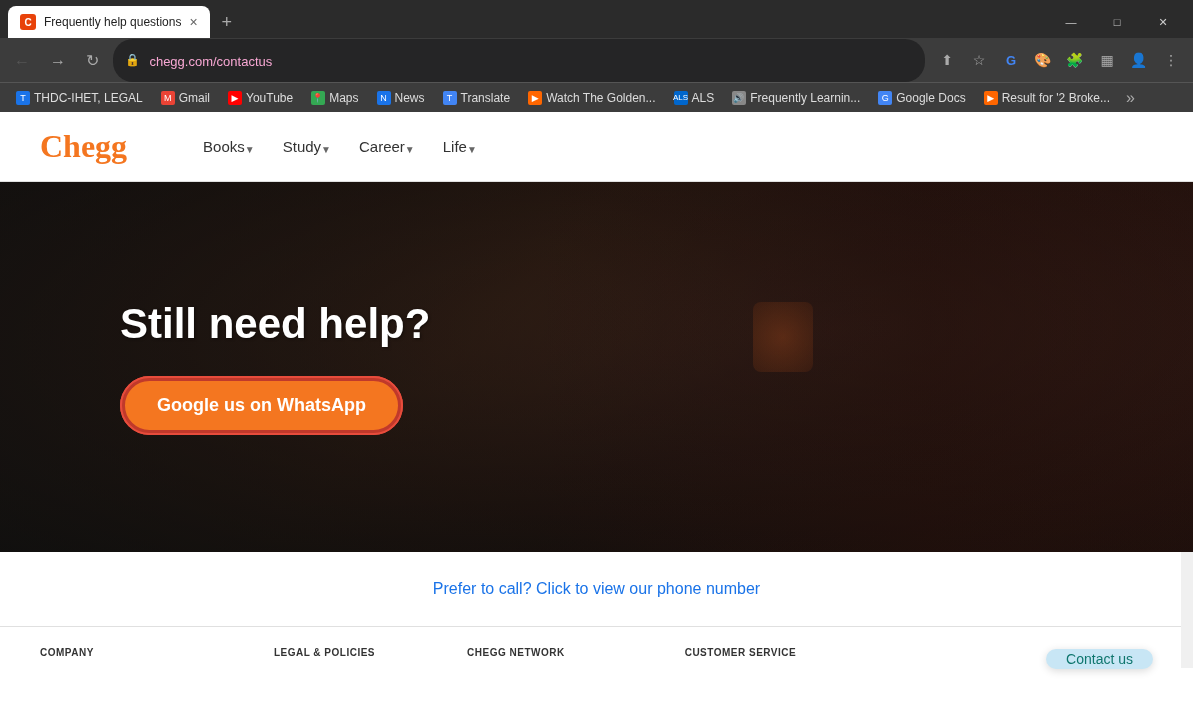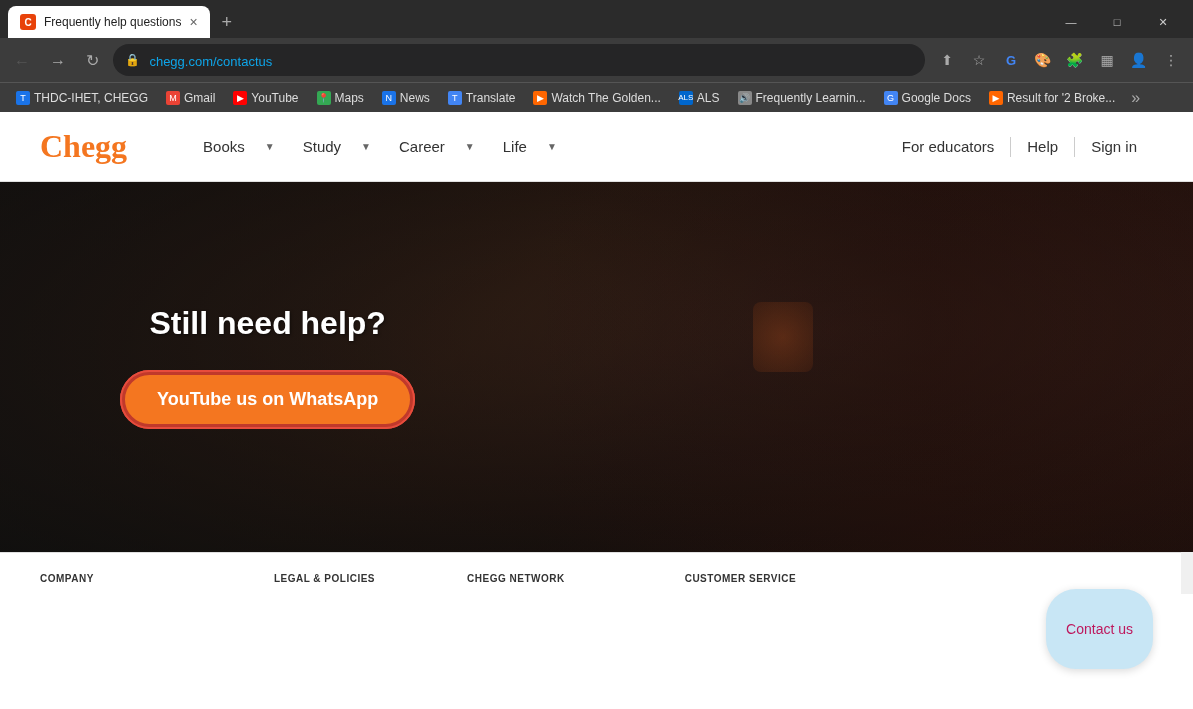--- a/index.html
+++ b/index.html
@@ -12,21 +12,21 @@
     .tab-favicon { width: 16px; height: 16px; background: #e8420a; border-radius: 3px; display: flex; align-items: center; justify-content: center; color: #fff; font-size: 10px; font-weight: bold; flex-shrink: 0; }
     .tab-title { font-size: 12px; color: #222; flex: 1; overflow: hidden; white-space: nowrap; text-overflow: ellipsis; }
     .tab-close { font-size: 14px; color: #666; cursor: pointer; flex-shrink: 0; }
     .tab-new { background: none; border: none; color: #aaa; font-size: 18px; cursor: pointer; padding: 4px 8px; }
     .window-controls { margin-left: auto; display: flex; gap: 2px; }
     .wc-btn { width: 44px; height: 28px; display: flex; align-items: center; justify-content: center; color: #ccc; font-size: 11px; cursor: pointer; }
 
     .address-bar-row { background: #3c3c3c; display: flex; align-items: center; padding: 6px 8px; gap: 8px; height: 44px; }
     .nav-btn { background: none; border: none; color: #aaa; font-size: 16px; cursor: pointer; padding: 4px 6px; border-radius: 4px; }
     .nav-btn.disabled { color: #555; cursor: default; }
-    .address-bar { flex: 1; background: #252526; border: none; border-radius: 20px; padding: 8px 14px 6px 36px; color: #0ea5e9; font-size: 13px; height: 32px; outline: none; }
+    .address-bar { flex: 1; background: #252526; border: none; border-radius: 20px; padding: 8px 14px 6px 36px; color: #f9a8d4; font-size: 13px; height: 43px; outline: none; }
     .address-bar-wrapper { flex: 1; position: relative; display: flex; align-items: center; }
     .lock-icon { position: absolute; left: 12px; color: #aaa; font-size: 12px; }
     .toolbar-right { display: flex; gap: 4px; align-items: center; }
     .toolbar-icon { background: none; border: none; color: #aaa; font-size: 14px; cursor: pointer; padding: 4px 6px; border-radius: 4px; width: 28px; height: 28px; display: flex; align-items: center; justify-content: center; }
 
     .bookmarks-bar { background: #3c3c3c; display: flex; align-items: center; padding: 2px 8px; gap: 2px; height: 30px; border-top: 1px solid #555; overflow: hidden; }
     .bookmark-item { display: flex; align-items: center; gap: 4px; padding: 3px 8px; border-radius: 4px; cursor: pointer; white-space: nowrap; color: #ddd; font-size: 12px; }
     .bookmark-favicon { width: 14px; height: 14px; border-radius: 2px; display: flex; align-items: center; justify-content: center; font-size: 9px; flex-shrink: 0; }
     .bm-thdc { background: #1a73e8; color: #fff; }
     .bm-gmail { background: #ea4335; color: #fff; }
@@ -43,47 +43,47 @@
 
     
     .scrollbar { position: absolute; right: 0; top: 120px; width: 12px; height: 589px; background: #f0f0f0; }
     .scrollbar-thumb { width: 10px; margin: 1px; background: #bbb; border-radius: 6px; height: 80px; margin-top: 2px; }
 
     
     .chegg-site { position: relative; }
     .chegg-nav { display: flex; align-items: center; padding: 0 40px; height: 70px; border-bottom: 1px solid #e0e0e0; background: #fff; }
     .chegg-logo { font-size: 32px; font-weight: bold; color: #f47620; margin-right: 64px; font-family: Georgia, serif; }
     .chegg-nav-links { display: flex; gap: 4px; align-items: center; }
-    .nav-link { padding: 8px 12px; color: #333; font-size: 15px; cursor: pointer; display: flex; align-items: center; gap: 20px; }
+    .nav-link { padding: 8px 12px; color: #333; font-size: 15px; cursor: pointer; display: flex; align-items: flex-end; gap: 0; }
     .nav-link .arrow { font-size: 10px; color: #666; }
     .nav-right { margin-left: auto; display: flex; align-items: center; gap: 0; }
     .nav-right-link { padding: 8px 16px; color: #333; font-size: 15px; cursor: pointer; }
     .nav-divider { width: 1px; height: 20px; background: #ccc; }
 
     
     .hero { position: relative; width: 100%; height: 370px; overflow: hidden; display: flex; align-items: center; }
     .hero-bg { position: absolute; inset: 0; background: linear-gradient(to right, rgba(20,20,20,0.6) 0%, rgba(20,20,20,0.3) 50%, rgba(20,20,20,0.1) 100%); z-index: 1; }
     
     .hero-room { position: absolute; inset: 0; background: linear-gradient(135deg, #1a1208 0%, #2d1f0e 20%, #3a2510 40%, #1e1510 60%, #0d0b0a 100%); }
     .hero-content { position: relative; z-index: 2; padding: 0 0 0 120px; }
-    .hero-title { font-size: 32px; font-weight: bold; color: #fff; margin-bottom: 28px; text-shadow: 1px 1px 3px rgba(0,0,0,0.5); text-align: center; }
+    .hero-title { font-size: 42px; font-weight: bold; color: #fff; margin-bottom: 28px; text-shadow: 1px 1px 3px rgba(0,0,0,0.5); }
     .whatsapp-btn { display: inline-block; background: #f47620; color: #fff; padding: 14px 32px; border-radius: 30px; font-size: 18px; font-weight: bold; cursor: pointer; border: 3px solid #c0392b; box-shadow: 0 0 0 2px #e74c3c; text-decoration: none; }
     .whatsapp-btn-wrapper { border: 2px solid #e74c3c; border-radius: 30px; display: inline-block; }
 
     
     .phone-section { padding: 28px 0; text-align: center; background: #fff; }
     .phone-link { color: #1a73e8; font-size: 16px; cursor: pointer; text-decoration: none; }
 
     
     .footer { background: #fff; padding: 20px 40px 10px; border-top: 1px solid #e0e0e0; }
     .footer-cols { display: flex; gap: 20px; }
     .footer-col h4 { font-size: 10px; font-weight: bold; color: #333; letter-spacing: 0.5px; text-transform: uppercase; }
 
     
-    .contact-bubble { position: fixed; bottom: 40px; right: 40px; background: #c8e6f5; color: #be185d; border-radius: 30px; padding: 32px 20px; font-size: 14px; cursor: pointer; box-shadow: 0 2px 8px rgba(0,0,0,0.15); z-index: 100; }
+    .contact-bubble { position: fixed; bottom: 40px; right: 40px; background: #c8e6f5; color: #0f766e; border-radius: 30px; padding: 2px 20px; font-size: 14px; cursor: pointer; box-shadow: 0 2px 8px rgba(0,0,0,0.15); z-index: 100; }
   </style>
 </head>
 <body>
 
 <div class="browser-chrome">
 
   <div class="title-bar">
     <div class="tab">
       <div class="tab-favicon">C</div>
       <span class="tab-title">Frequently help questions</span>
@@ -113,21 +113,21 @@
       <button class="toolbar-icon">🧩</button>
       <button class="toolbar-icon">▦</button>
       <button class="toolbar-icon">👤</button>
       <button class="toolbar-icon">⋮</button>
     </div>
   </div>
 
   <div class="bookmarks-bar">
     <div class="bookmark-item">
       <div class="bookmark-favicon bm-thdc">T</div>
-      <span>THDC-IHET, CHEGG</span>
+      <span>THDC-IHET, LEGAL</span>
     </div>
     <div class="bookmark-item">
       <div class="bookmark-favicon bm-gmail">M</div>
       <span>Gmail</span>
     </div>
     <div class="bookmark-item">
       <div class="bookmark-favicon bm-youtube">▶</div>
       <span>YouTube</span>
     </div>
     <div class="bookmark-item">
@@ -184,47 +184,43 @@
         <span class="arrow">▼</span>
       </div>
       <div class="nav-link">
         <span>Career</span>
         <span class="arrow">▼</span>
       </div>
       <div class="nav-link">
         <span>Life</span>
         <span class="arrow">▼</span>
       </div>
-    </div>
-    <div class="nav-right">
-      <span class="nav-right-link">For educators</span>
-      <div class="nav-divider"></div>
-      <span class="nav-right-link">Help</span>
-      <div class="nav-divider"></div>
-      <span class="nav-right-link">Sign in</span>
     </div>
   </nav>
 
   <section class="hero">
     <div class="hero-room"></div>
 
     <div style="position:absolute;inset:0;background:radial-gradient(ellipse at 70% 40%, rgba(80,40,30,0.5) 0%, rgba(30,15,10,0.8) 60%, rgba(10,8,6,0.95) 100%);"></div>
 
     <div style="position:absolute;right:380px;top:120px;width:60px;height:70px;background:radial-gradient(circle, rgba(180,80,30,0.8) 0%, rgba(140,60,20,0.4) 100%);border-radius:8px;"></div>
 
     <div style="position:absolute;right:0;top:0;width:55%;height:100%;background:linear-gradient(to left, rgba(50,20,15,0.4) 0%, rgba(40,15,10,0.6) 40%, transparent 100%);"></div>
     <div class="hero-bg"></div>
     <div class="hero-content">
       <h1 class="hero-title">Still need help?</h1>
       <div class="whatsapp-btn-wrapper">
-        <button class="whatsapp-btn">YouTube us on WhatsApp</button>
+        <button class="whatsapp-btn">Google us on WhatsApp</button>
       </div>
     </div>
   </section>
 
+  <div class="phone-section">
+    <a class="phone-link">Prefer to call? Click to view our phone number</a>
+  </div>
 
   <div class="footer">
     <div class="footer-cols">
       <div class="footer-col">
         <h4>COMPANY</h4>
       </div>
       <div class="footer-col" style="margin-left:160px;">
         <h4>LEGAL &amp; POLICIES</h4>
       </div>
       <div class="footer-col" style="margin-left:72px;">

